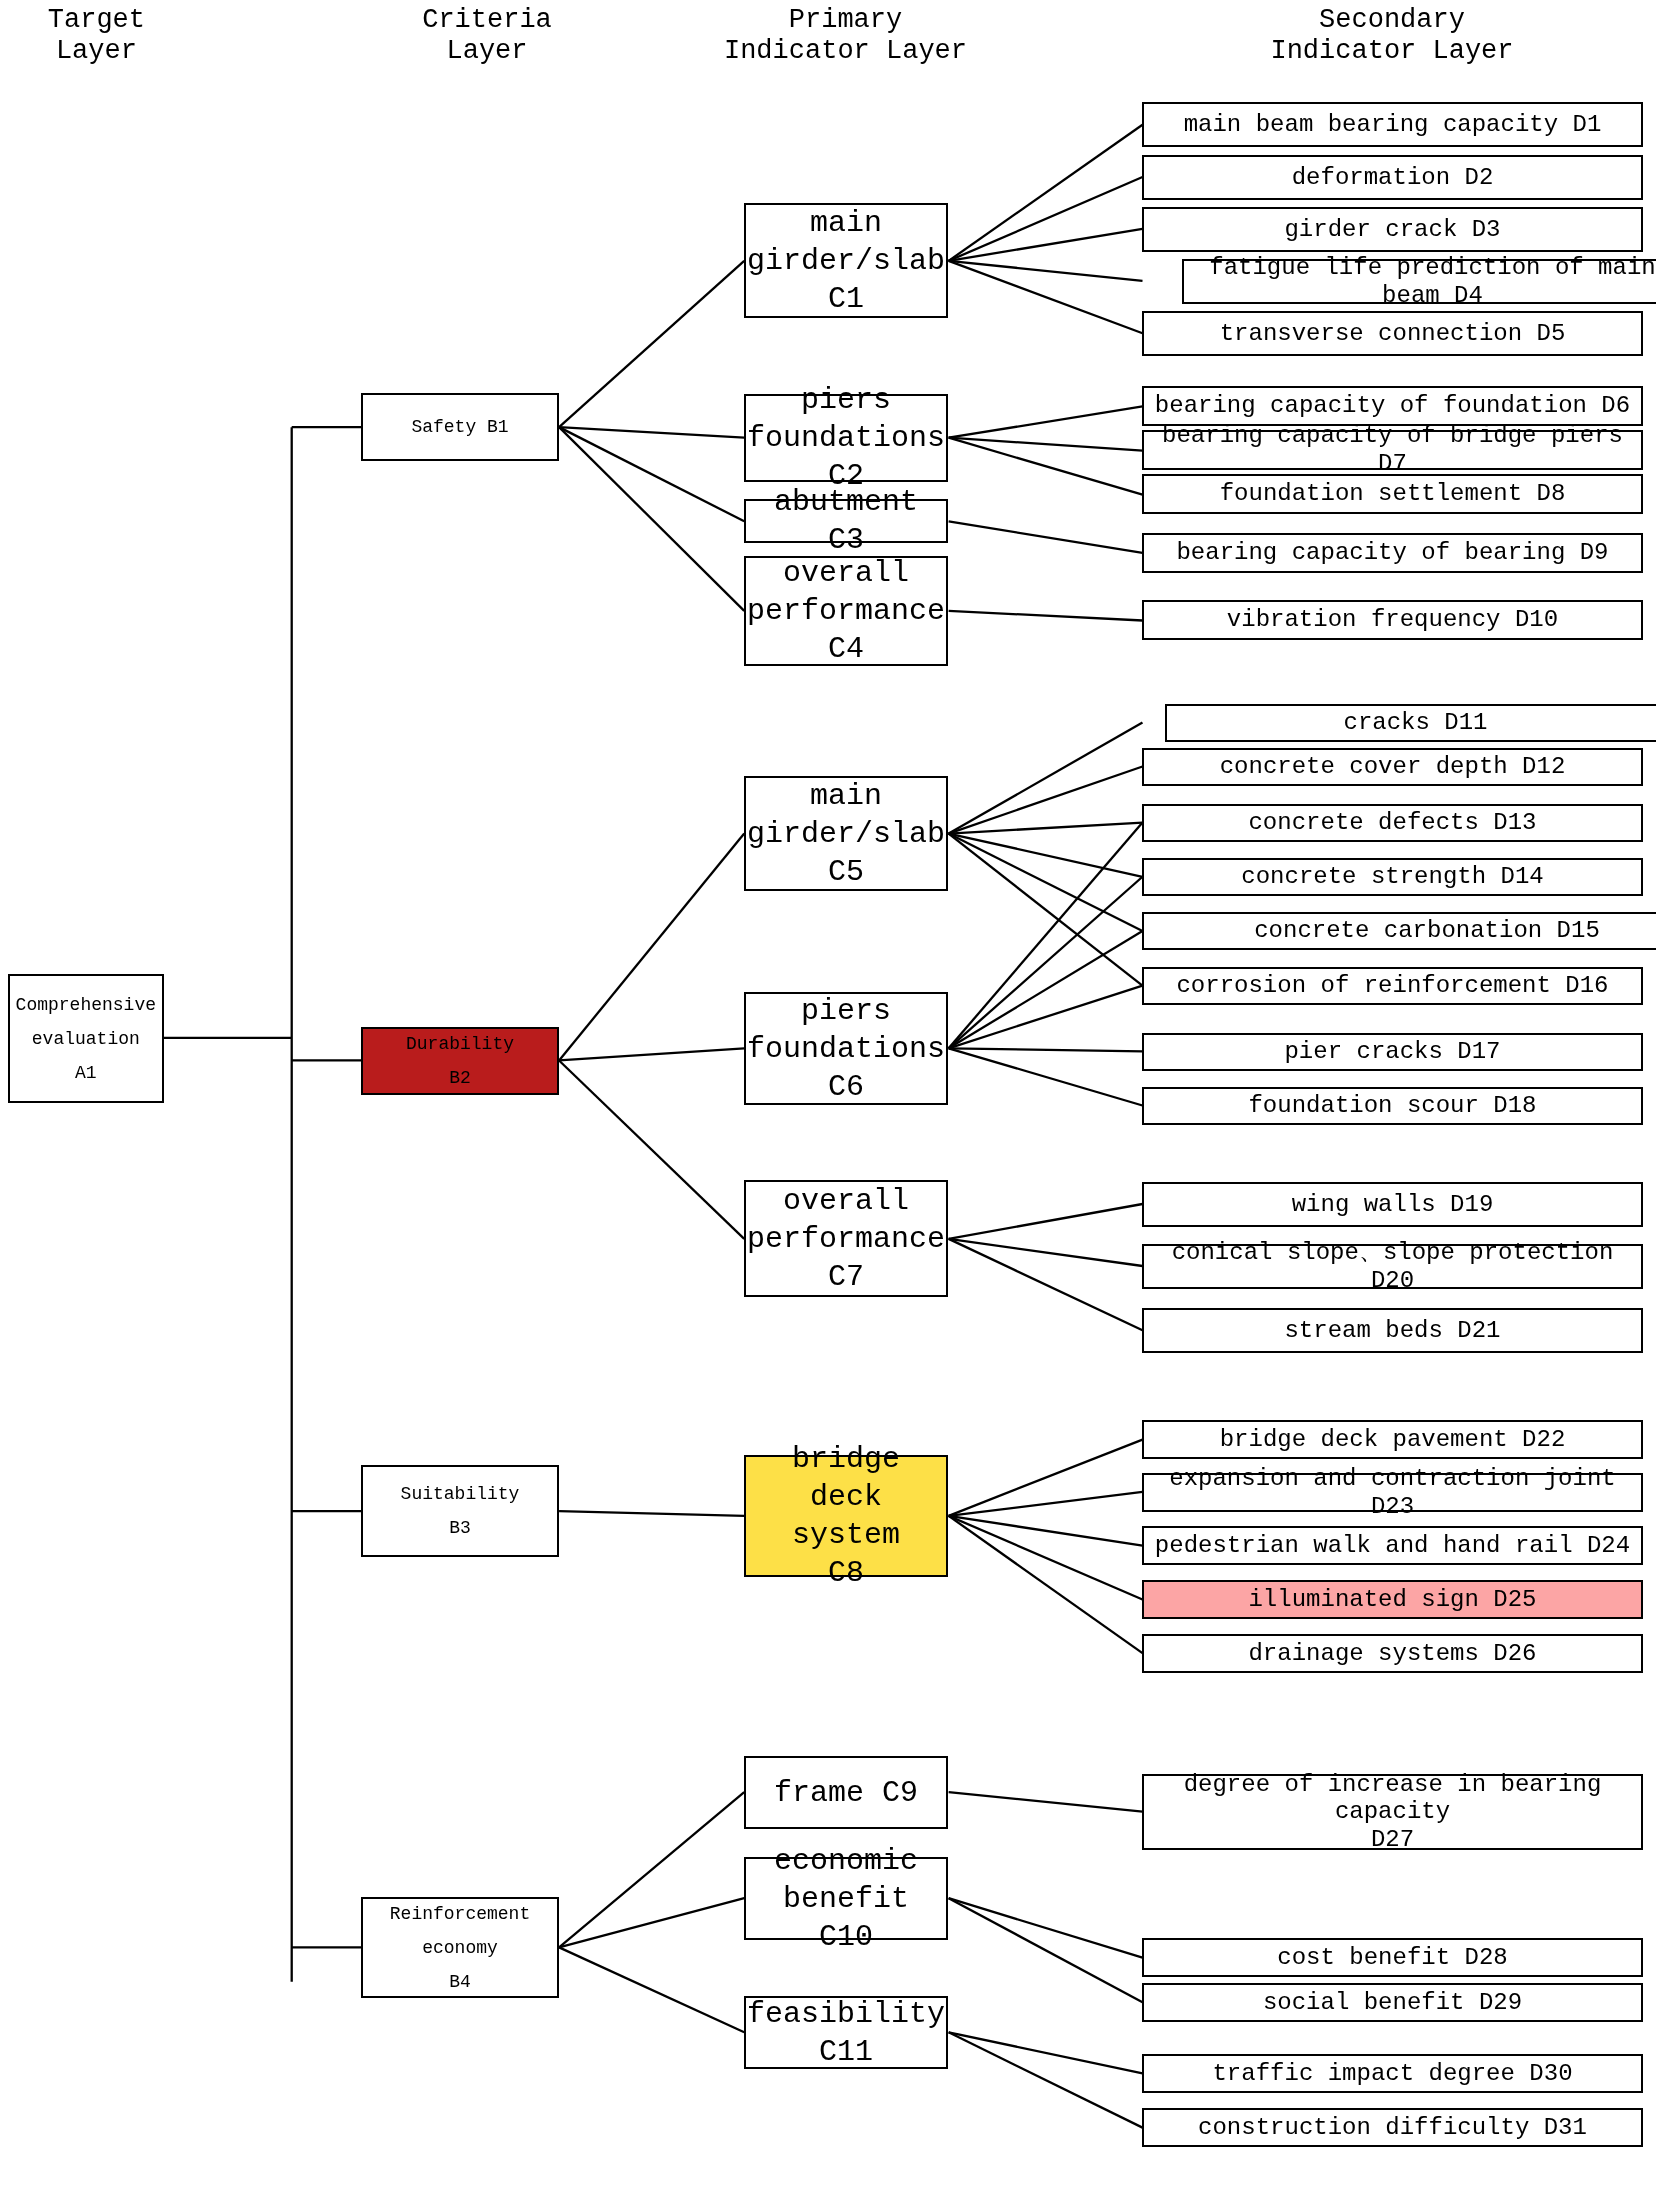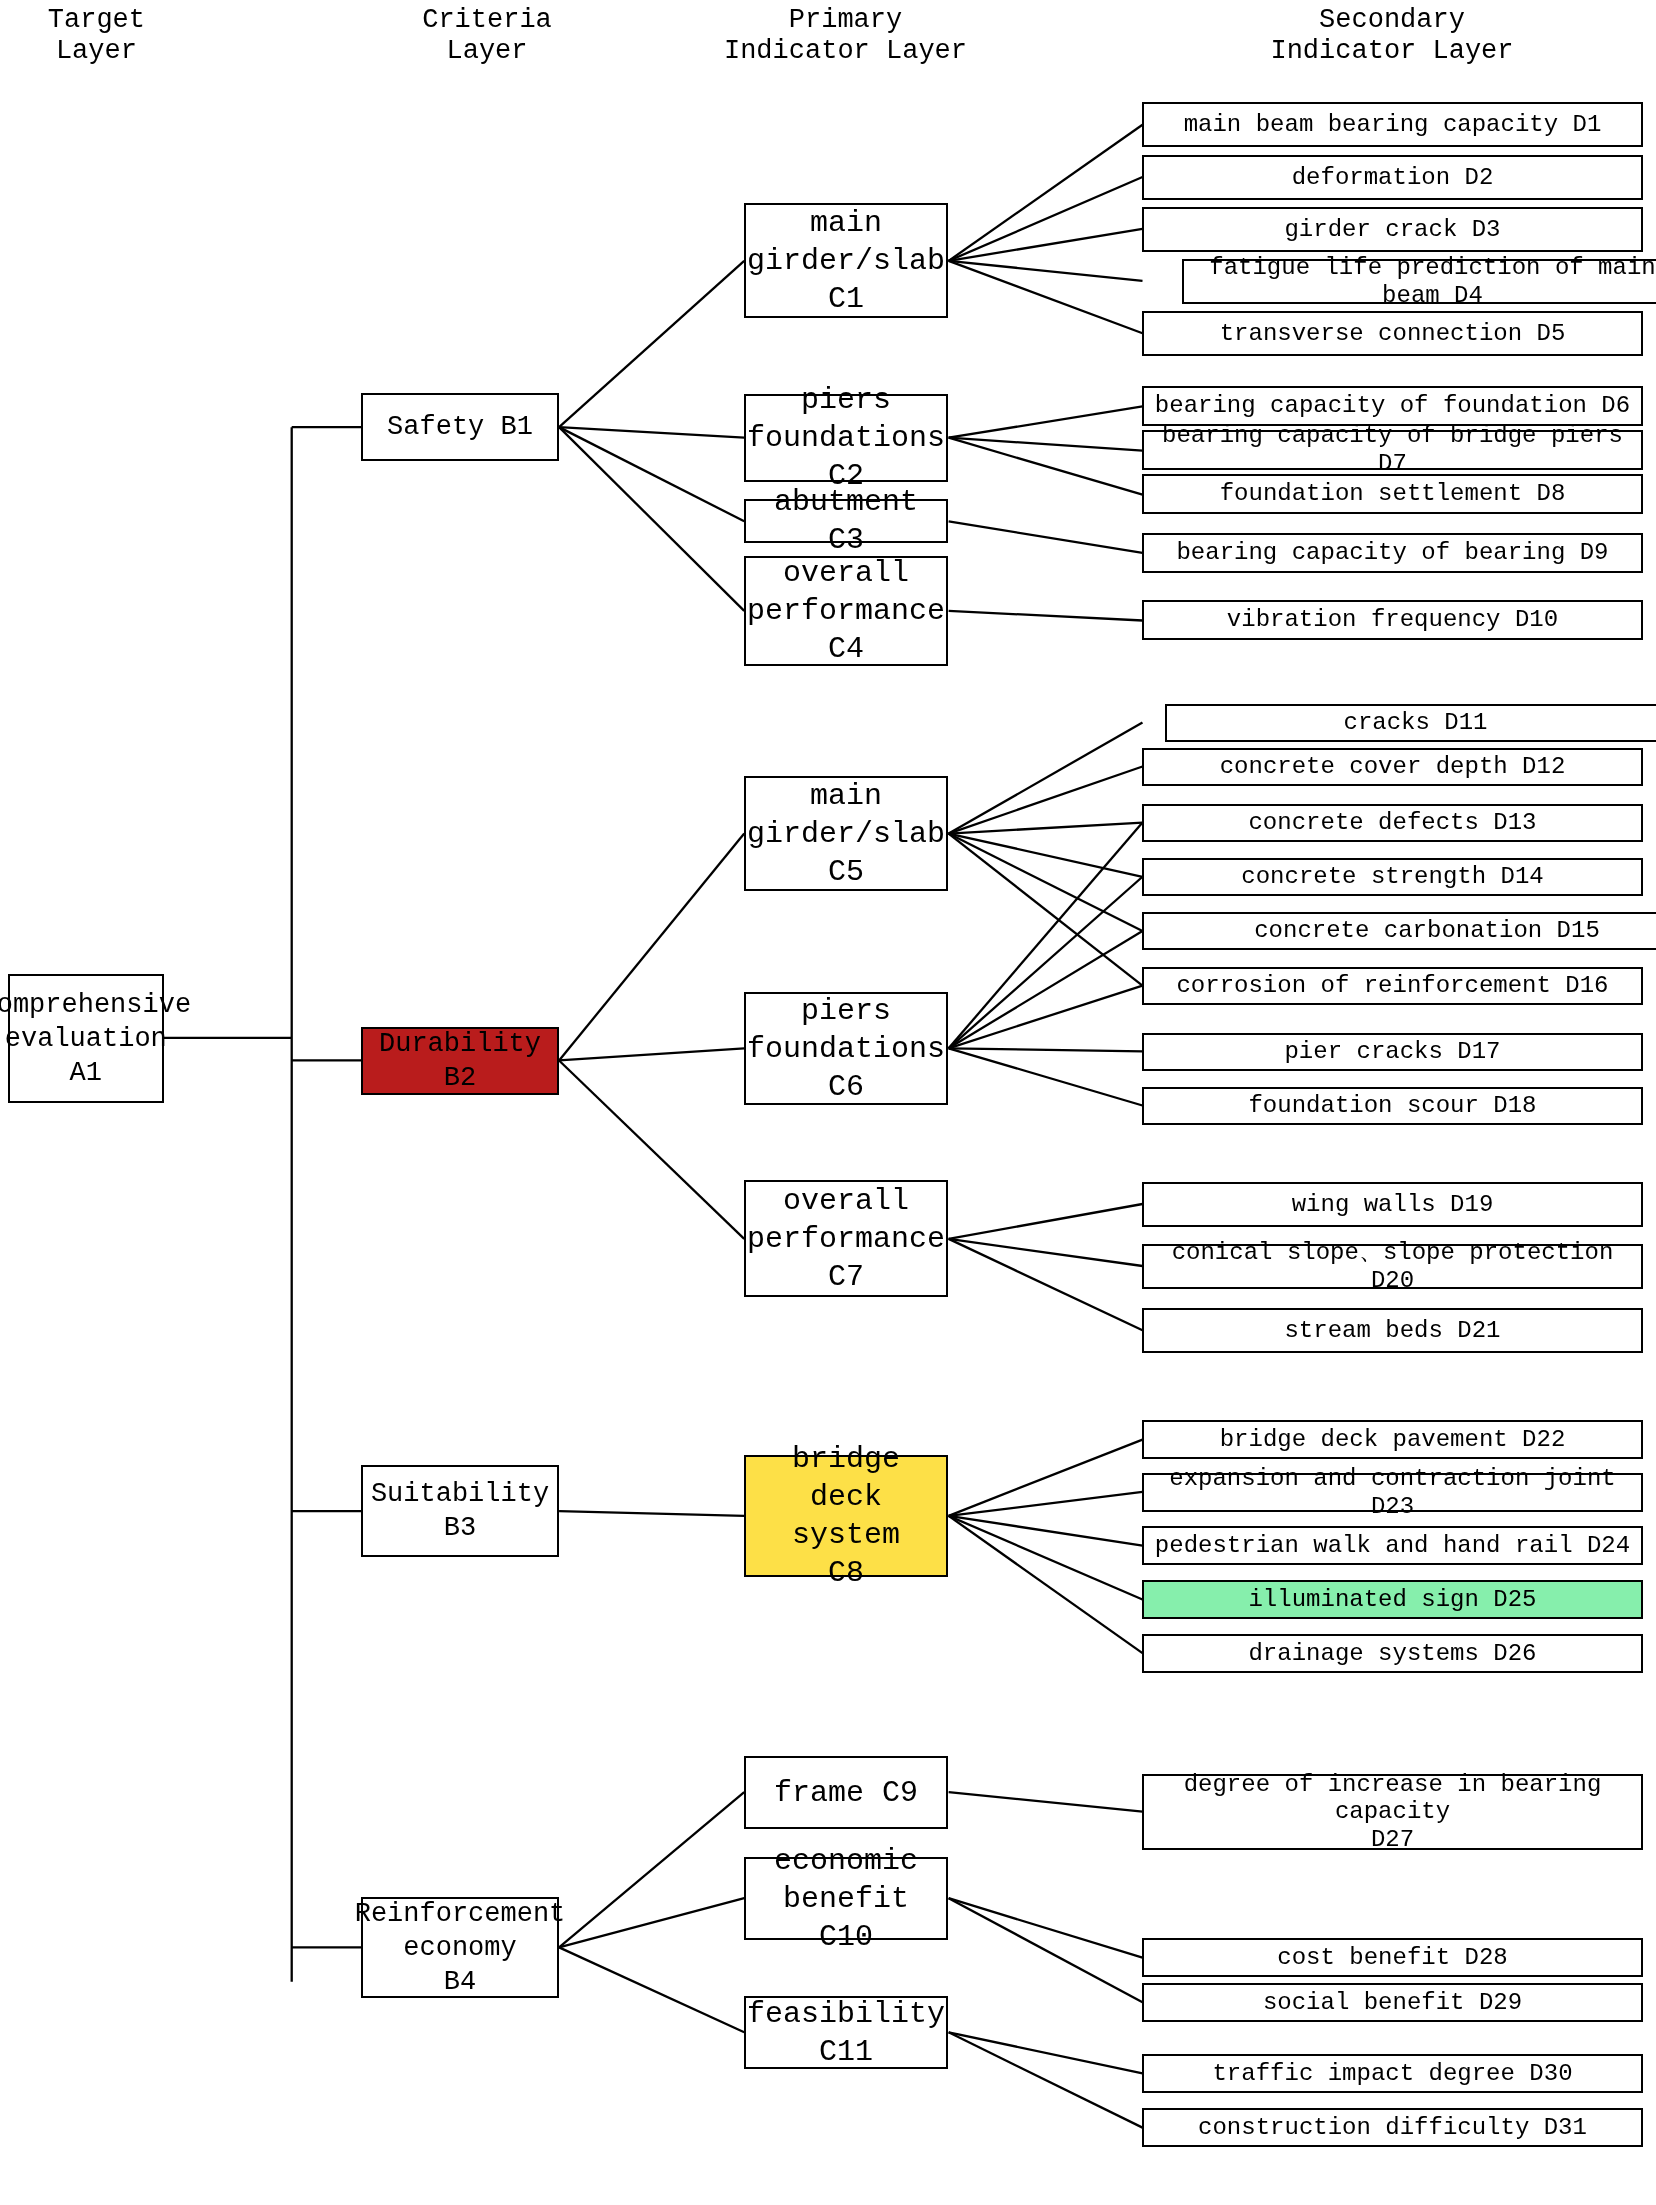--- a/index.html
+++ b/index.html
@@ -4,21 +4,21 @@
 <style>
   html,body{margin:0;padding:0;background:#ffffff;}
   body{font-family:"Liberation Serif","DejaVu Serif",serif;color:#000;}
   #stage{position:relative;width:1657px;height:2205px;background:#fff;overflow:hidden;font-family:Liberation Mono, monospace;}
   svg#wires{position:absolute;left:0;top:0;width:1657px;height:2205px;}
   .hdr{position:absolute;text-align:center;font-size:27px;line-height:31px;color:#000;white-space:pre-line;}
   .node{position:absolute;box-sizing:border-box;border:2.3px solid #000;background:#fff;
         display:flex;align-items:center;justify-content:center;text-align:center;
         font-size:30px;line-height:38px;white-space:pre-line;padding:0 3.7px;}
   .node.sec{font-size:24px;line-height:27.6px;border-width:2.3px;}
-  .node.big{font-size:27px;line-height:34px;}
+  .node.big{font-size:18px;line-height:34px;}
 </style>
 </head>
 <body>
 
 <div id="stage">
   <svg id="wires" viewBox="0 0 3607 4801" preserveAspectRatio="none">
       <line x1="357" y1="2260" x2="635" y2="2260" stroke="#000000" stroke-width="5"></line>
       <line x1="635" y1="930" x2="635" y2="4315" stroke="#000000" stroke-width="5"></line>
       <line x1="635" y1="930" x2="787" y2="930" stroke="#000000" stroke-width="5"></line>
       <line x1="635" y1="2309" x2="787" y2="2309" stroke="#000000" stroke-width="5"></line>
@@ -131,21 +131,21 @@
       <div class="node sec" style="left: 1142px; top: 912px; width: 570px; height: 38px; border-color: rgb(0, 0, 0); background: rgb(255, 255, 255);">concrete carbonation D15</div>
       <div class="node sec" style="left: 1142px; top: 967px; width: 501px; height: 38px; border-color: rgb(0, 0, 0); background: rgb(255, 255, 255);">corrosion of reinforcement D16</div>
       <div class="node sec" style="left: 1142px; top: 1033px; width: 501px; height: 38px; border-color: rgb(0, 0, 0); background: rgb(255, 255, 255);">pier cracks D17</div>
       <div class="node sec" style="left: 1142px; top: 1087px; width: 501px; height: 38px; border-color: rgb(0, 0, 0); background: rgb(255, 255, 255);">foundation scour D18</div>
       <div class="node sec" style="left: 1142px; top: 1182px; width: 501px; height: 45px; border-color: rgb(0, 0, 0); background: rgb(255, 255, 255);">wing walls D19</div>
       <div class="node sec" style="left: 1142px; top: 1244px; width: 501px; height: 45px; border-color: rgb(0, 0, 0); background: rgb(255, 255, 255);">conical slope、slope protection D20</div>
       <div class="node sec" style="left: 1142px; top: 1308px; width: 501px; height: 45px; border-color: rgb(0, 0, 0); background: rgb(255, 255, 255);">stream beds D21</div>
       <div class="node sec" style="left: 1142px; top: 1420px; width: 501px; height: 39px; border-color: rgb(0, 0, 0); background: rgb(255, 255, 255);">bridge deck pavement D22</div>
       <div class="node sec" style="left: 1142px; top: 1473px; width: 501px; height: 39px; border-color: rgb(0, 0, 0); background: rgb(255, 255, 255);">expansion and contraction joint D23</div>
       <div class="node sec" style="left: 1142px; top: 1526px; width: 501px; height: 39px; border-color: rgb(0, 0, 0); background: rgb(255, 255, 255);">pedestrian walk and hand rail D24</div>
-      <div class="node sec" style="left: 1142px; top: 1580px; width: 501px; height: 39px; border-color: rgb(0, 0, 0); background: #86efac;">illuminated sign D25</div>
+      <div class="node sec" style="left: 1142px; top: 1580px; width: 501px; height: 39px; border-color: rgb(0, 0, 0); background: #fca5a5;">illuminated sign D25</div>
       <div class="node sec" style="left: 1142px; top: 1634px; width: 501px; height: 39px; border-color: rgb(0, 0, 0); background: rgb(255, 255, 255);">drainage systems D26</div>
       <div class="node sec" style="left: 1142px; top: 1774px; width: 501px; height: 76px; border-color: rgb(0, 0, 0); background: rgb(255, 255, 255);">degree of increase in bearing capacity
 D27</div>
       <div class="node sec" style="left: 1142px; top: 1938px; width: 501px; height: 39px; border-color: rgb(0, 0, 0); background: rgb(255, 255, 255);">cost benefit D28</div>
       <div class="node sec" style="left: 1142px; top: 1983px; width: 501px; height: 39px; border-color: rgb(0, 0, 0); background: rgb(255, 255, 255);">social benefit D29</div>
       <div class="node sec" style="left: 1142px; top: 2054px; width: 501px; height: 39px; border-color: rgb(0, 0, 0); background: rgb(255, 255, 255);">traffic impact degree D30</div>
       <div class="node sec" style="left: 1142px; top: 2108px; width: 501px; height: 39px; border-color: rgb(0, 0, 0); background: rgb(255, 255, 255);">construction difficulty D31</div>
     </div>
 </div>
 

